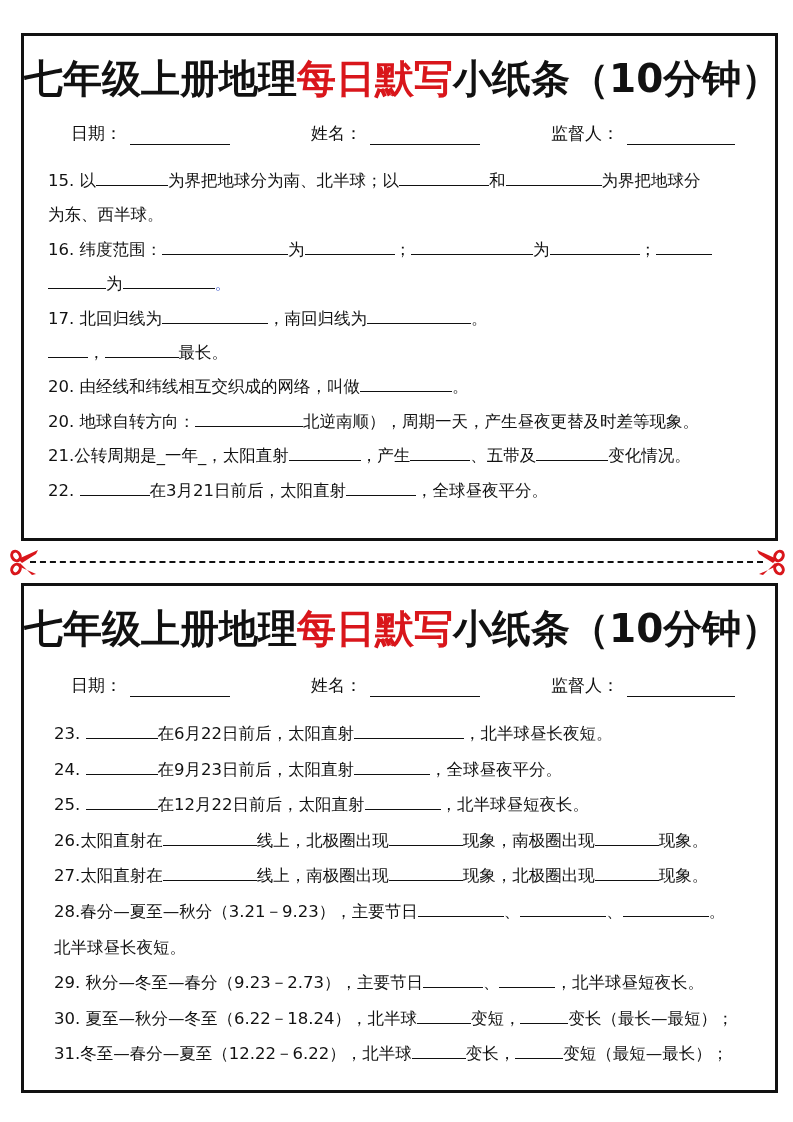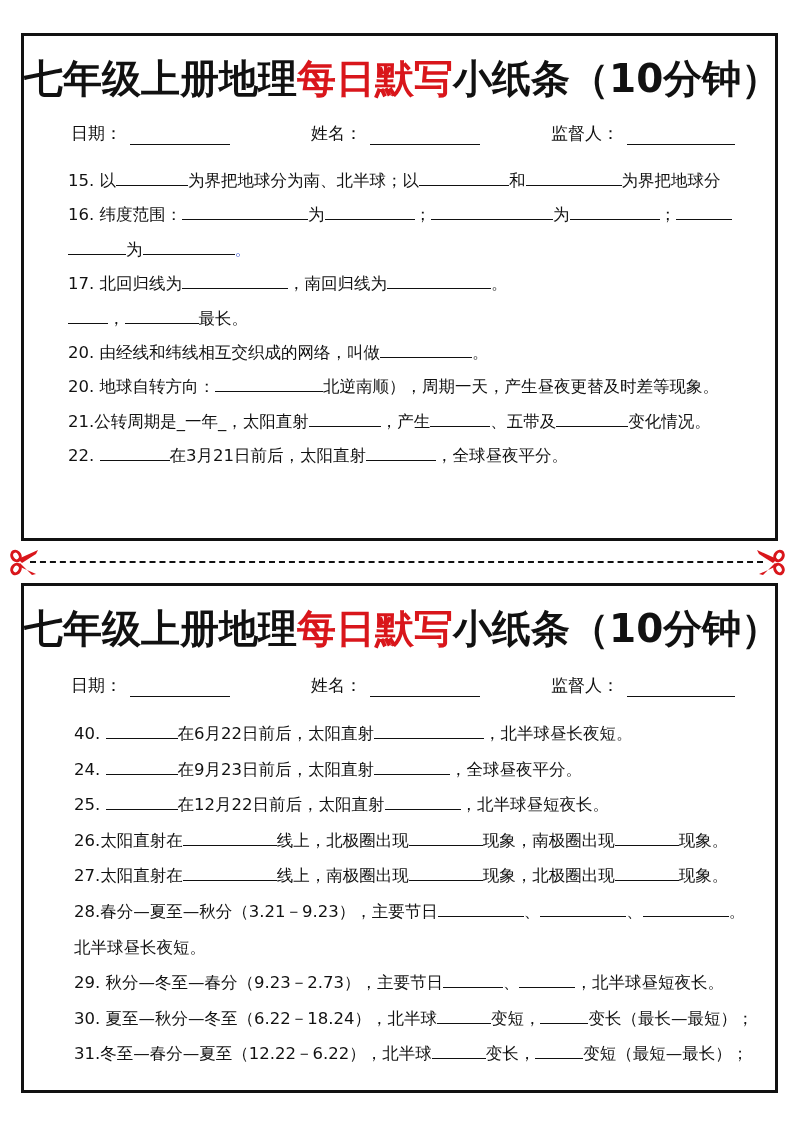--- a/index.html
+++ b/index.html
@@ -18,21 +18,21 @@
     text-align: center; font-size: 39px; font-weight: bold; letter-spacing: 0px;
     white-space: nowrap; line-height: 50px;
   }
   .title .red { color: #d9161b; }
 
   .meta-row { position: absolute; left: 0; right: 0; top: 86px; height: 26px; font-size: 17px; }
   .meta-item { position: absolute; top: 0; display: flex; align-items: flex-end; }
   .meta-item .lbl { white-space: nowrap; text-align: center; }
   .meta-item .line { display: inline-block; border-bottom: 1.5px solid #111; height: 20px; margin-left: 8px; }
 
-  .qs { position: absolute; left: 24px; right: 14px; font-size: 16.5px; line-height: 34.4px; margin-left: 20px; }
+  .qs { position: absolute; left: 24px; right: 14px; font-size: 16.5px; line-height: 34.4px; }
   .card.top .qs { top: 128px; }
   .card.bottom .qs { top: 130px; left: 30px; line-height: 35.6px; }
   .q { white-space: nowrap; }
   .blank { display: inline-block; border-bottom: 1.3px solid #111; height: 18px; vertical-align: baseline; }
   .period-blue { color: #3a55c9; }
 
   .cutline { position: absolute; left: 0; top: 548px; width: 793px; height: 28px; }
   .dashes {
     position: absolute; left: 30px; right: 30px; top: 13px; height: 0;
     border-top: 2.5px dashed #111;
@@ -60,20 +60,21 @@
     <div class="meta-item" style="left:527px">
       <span class="lbl">监督人：</span>
         <span class="line" style="width:108px"></span>
     </div>
   </div>
 
   <div class="qs">
     <div class="q">
       <span>15.</span> <span>以</span><span class="blank" style="width:72px"></span><span>为界把地球分为南、北半球；以</span><span class="blank" style="width:90px"></span><span>和</span><span class="blank" style="width:96px"></span><span>为界把地球分</span>
     </div>
+    <div class="q"><span>为东、西半球。</span></div>
 
     <div class="q">
       <span>16.</span> <span>纬度范围：</span><span class="blank" style="width:126px"></span><span>为</span><span class="blank" style="width:90px"></span><span>；</span><span class="blank" style="width:122px"></span><span>为</span><span class="blank" style="width:90px"></span><span>；</span><span class="blank" style="width:56px"></span>
     </div>
     <div class="q">
       <span class="blank" style="width:58px"></span><span>为</span><span class="blank" style="width:92px"></span><span class="period-blue">。</span>
     </div>
 
     <div class="q">
       <span>17.</span> <span>北回归线为</span><span class="blank" style="width:106px"></span><span>，南回归线为</span><span class="blank" style="width:104px"></span><span>。</span>
@@ -137,21 +138,21 @@
         <span class="line" style="width:110px"></span>
     </div>
     <div class="meta-item" style="left:527px">
       <span class="lbl">监督人：</span>
         <span class="line" style="width:108px"></span>
     </div>
   </div>
 
   <div class="qs">
     <div class="q">
-      <span>40.</span> <span class="blank" style="width:72px"></span><span>在6月22日前后，太阳直射</span><span class="blank" style="width:110px"></span><span>，北半球昼长夜短。</span>
+      <span>23.</span> <span class="blank" style="width:72px"></span><span>在6月22日前后，太阳直射</span><span class="blank" style="width:110px"></span><span>，北半球昼长夜短。</span>
     </div>
     <div class="q">
       <span>24.</span> <span class="blank" style="width:72px"></span><span>在9月23日前后，太阳直射</span><span class="blank" style="width:76px"></span><span>，全球昼夜平分。</span>
     </div>
     <div class="q">
       <span>25.</span> <span class="blank" style="width:72px"></span><span>在12月22日前后，太阳直射</span><span class="blank" style="width:76px"></span><span>，北半球昼短夜长。</span>
     </div>
     <div class="q">
       <span>26.</span><span>太阳直射在</span><span class="blank" style="width:94px"></span><span>线上，北极圈出现</span><span class="blank" style="width:74px"></span><span>现象，南极圈出现</span><span class="blank" style="width:64px"></span><span>现象。</span>
     </div>

